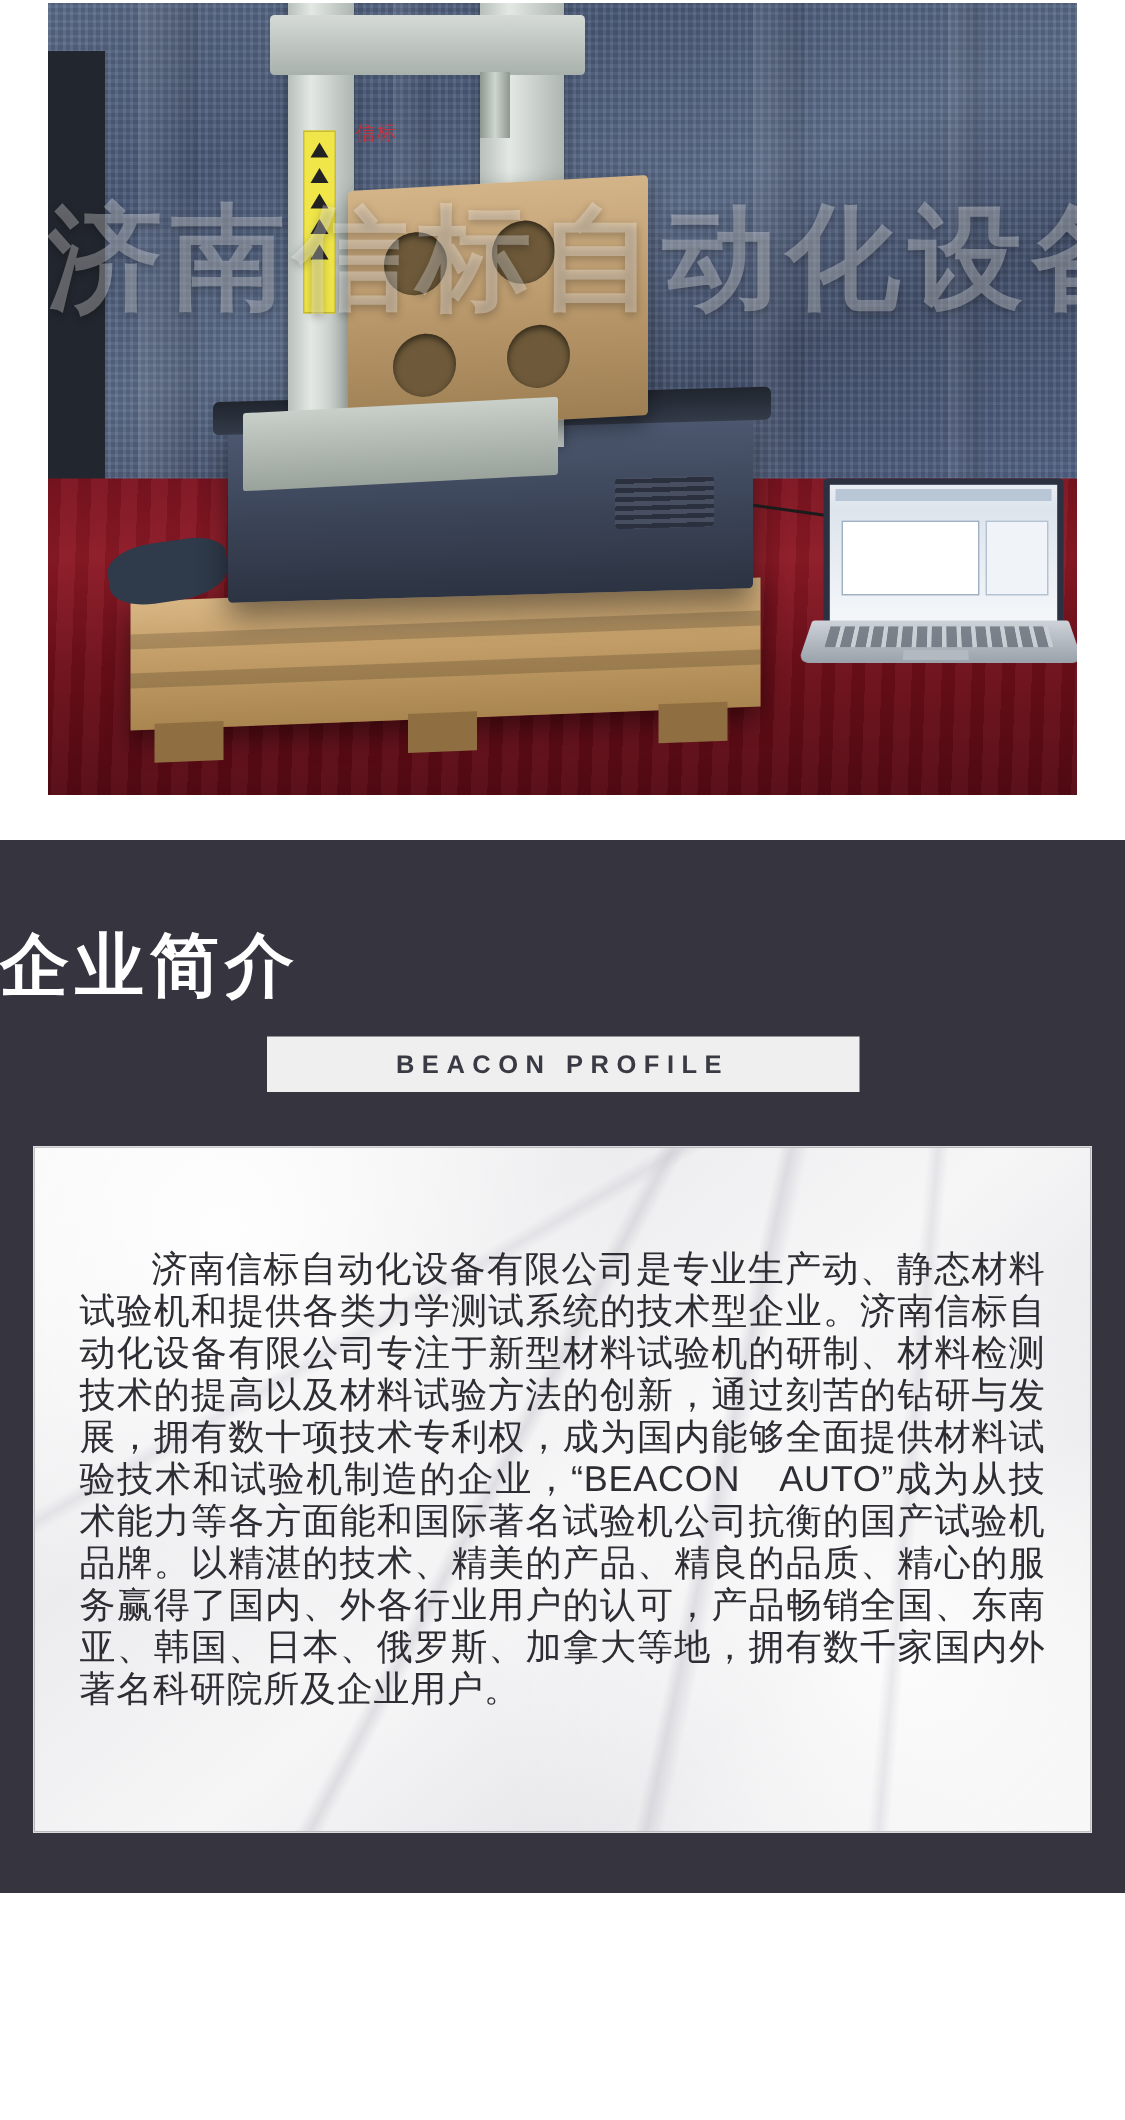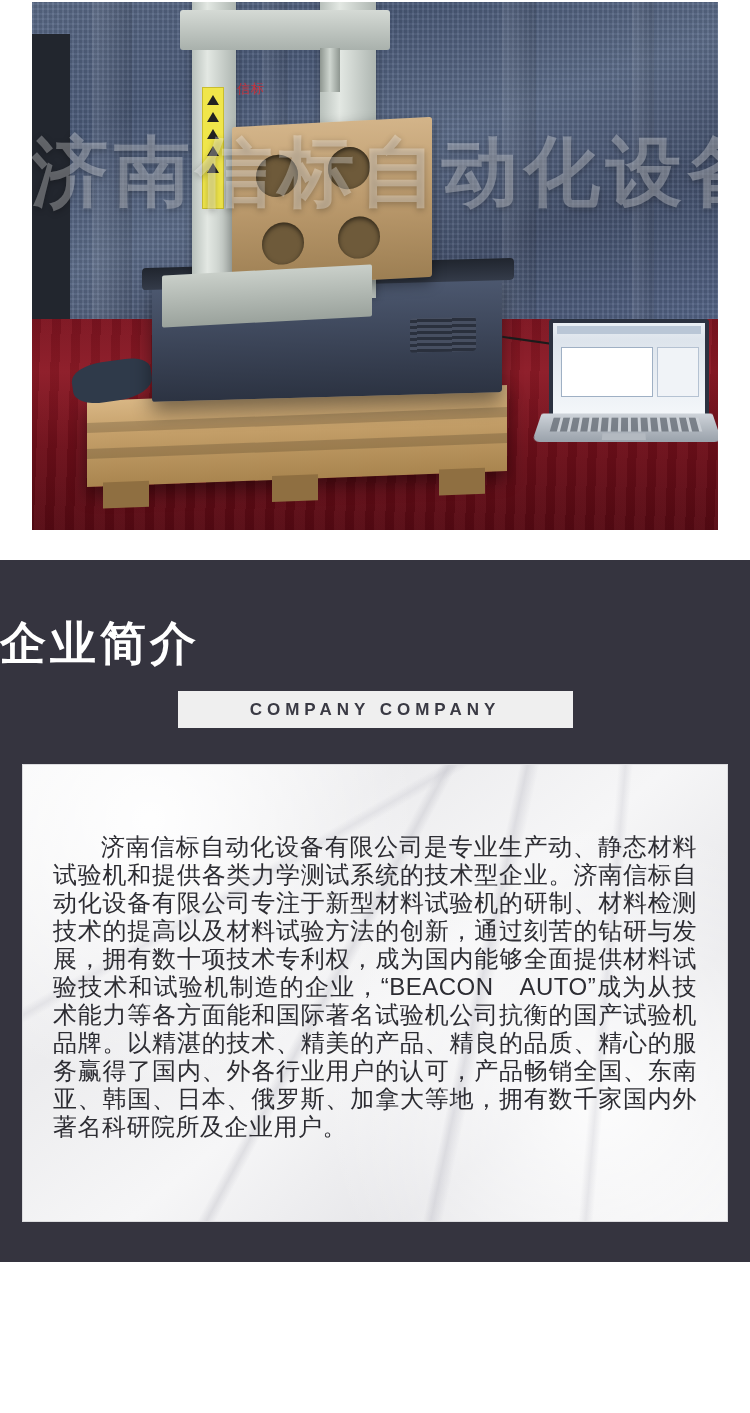--- a/index.html
+++ b/index.html
@@ -436,20 +436,20 @@
           <div class="pad"></div>
         </div>
       </div>
 
       <div class="watermark">济南信标自动化设备</div>
     </div>
   </div>
 
   <div class="profile-section">
     <h1 class="profile-title">企业简介</h1>
-    <div class="profile-sub">COMPANY COMPANY</div>
+    <div class="profile-sub">BEACON PROFILE</div>
 
     <div class="profile-card">
       <p class="profile-text">济南信标自动化设备有限公司是专业生产动、静态材料试验机和提供各类力学测试系统的技术型企业。济南信标自动化设备有限公司专注于新型材料试验机的研制、材料检测技术的提高以及材料试验方法的创新，通过刻苦的钻研与发展，拥有数十项技术专利权，成为国内能够全面提供材料试验技术和试验机制造的企业，“BEACON　AUTO”成为从技术能力等各方面能和国际著名试验机公司抗衡的国产试验机品牌。以精湛的技术、精美的产品、精良的品质、精心的服务赢得了国内、外各行业用户的认可，产品畅销全国、东南亚、韩国、日本、俄罗斯、加拿大等地，拥有数千家国内外著名科研院所及企业用户。</p>
     </div>
   </div>
 
 </div>
 
 </body></html>

